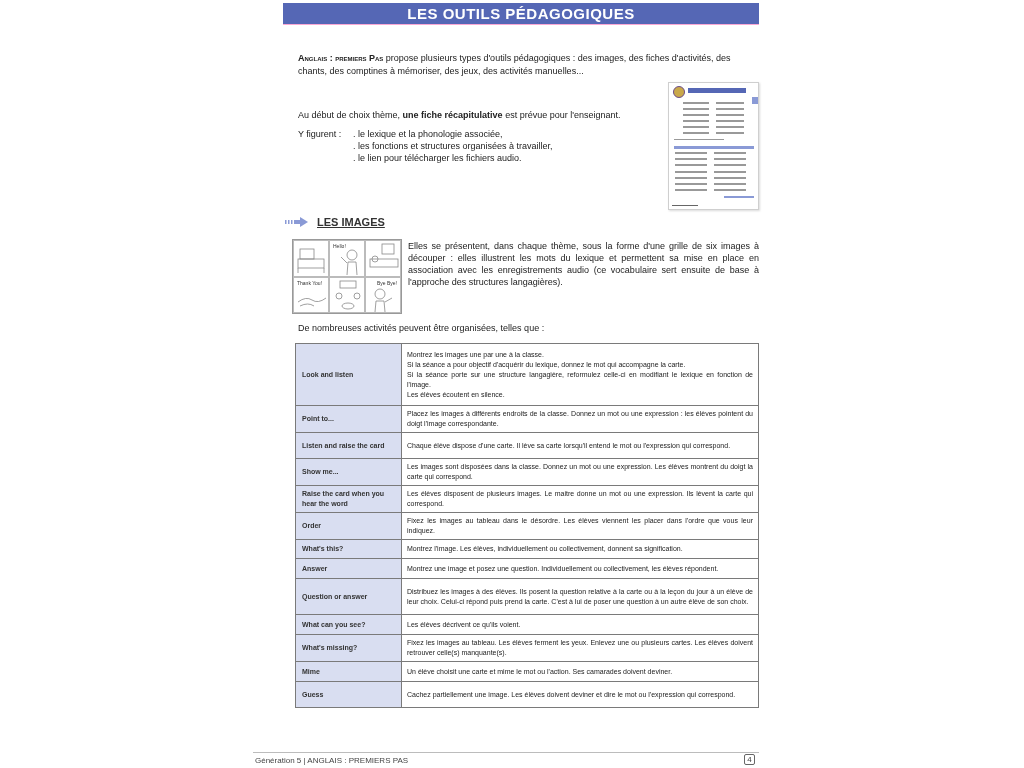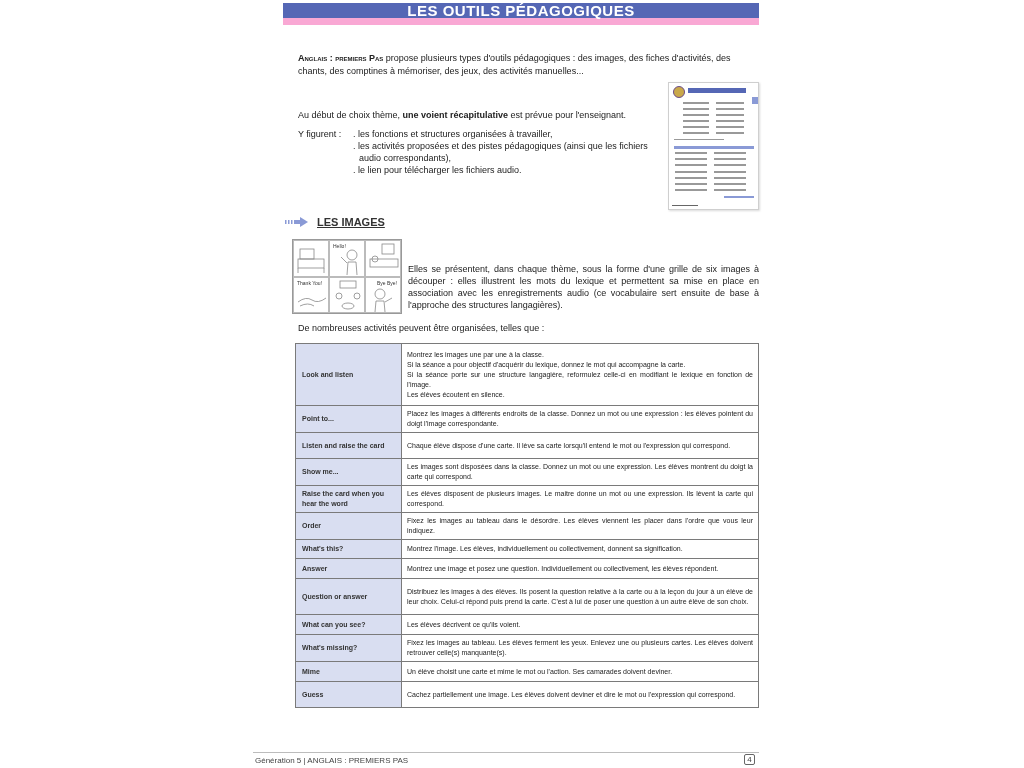--- a/index.html
+++ b/index.html
@@ -3,21 +3,21 @@
   <meta charset="utf-8">
   <style>
     * { margin: 0; padding: 0; box-sizing: border-box; }
     html, body { width: 1024px; height: 768px; background: #ffffff; overflow: hidden; }
     body { font-family: "Liberation Sans", "DejaVu Sans", sans-serif; color: #222; position: relative; }
 
     .page { position: absolute; left: 0; top: 0; width: 1024px; height: 768px; }
 
     .title-bar {
       position: absolute; left: 283px; top: 3px; width: 476px; height: 22px;
-      background: #5567b5; border-bottom: 7px solid #f9a8d4;
+      background: #5567b5; border-bottom: 1px solid #f9a8d4;
       color: #ffffff; font-weight: bold; font-size: 15px; letter-spacing: 0.5px;
       display: flex; align-items: center; justify-content: center;
     }
 
     .intro {
       position: absolute; left: 285px; top: 52px; width: 474px;
       font-size: 9px; line-height: 13px; color: #222;
     }
     .intro .indent { padding-left: 13px; }
     .smallcaps { font-weight: bold; font-variant: small-caps; }
@@ -57,21 +57,21 @@
     .img-grid {
       position: absolute; left: 292px; top: 239px; width: 110px; height: 75px;
       display: grid; grid-template-columns: repeat(3, 1fr); grid-template-rows: repeat(2, 1fr);
       border: 1px solid #999;
     }
     .img-cell { border: 1px solid #bbb; position: relative; background: #fff; overflow: hidden; }
     .img-cell .cap { position: absolute; font-size: 5px; color: #333; top: 2px; left: 3px; }
 
     .images-text {
       position: absolute; left: 408px; top: 240px; width: 351px;
-      font-size: 9px; line-height: 12px; text-align: justify; color: #222; margin-top: 23px;
+      font-size: 9px; line-height: 12px; text-align: justify; color: #222;
     }
     .images-text .emph { font-style: italic; font-weight: bold; display: block; }
 
     .activities-intro {
       position: absolute; left: 298px; top: 323px; font-size: 9px; color: #222;
     }
 
     table.acts {
       position: absolute; left: 295px; top: 343px; width: 464px;
       border-collapse: collapse; font-size: 7px; line-height: 10px;
@@ -97,27 +97,27 @@
 
   <div class="title-bar">LES OUTILS PÉDAGOGIQUES</div>
 
   <div class="intro">
     <div class="indent">
       <span class="smallcaps">Anglais : premiers Pas</span><span> propose plusieurs types d'outils pédagogiques  : des images, des fiches d'activités, des chants, des comptines à mémoriser, des jeux, des activités manuelles...</span>
     </div>
   </div>
 
   <div class="recap">
-    <span>Au début de choix thème, </span><b>une voient récapitulative</b><span> est prévue pour l'enseignant.</span>
+    <span>Au début de choix thème, </span><b>une fiche récapitulative</b><span> est prévue pour l'enseignant.</span>
   </div>
 
   <div class="figurent">Y figurent :</div>
   <ul class="bullets">
+    <li>. le lexique et la phonologie associée,</li>
     <li>. les fonctions et structures organisées à travailler,</li>
-    <li>. les activités proposées et des pistes pédagogiques (ainsi que les fichiers audio correspondants),</li>
     <li>. le lien pour télécharger les fichiers audio.</li>
   </ul>
 
   <div class="thumb">
     <div class="t-logo"></div>
     <div class="t-head"></div>
     <div class="t-num"></div>
     <div class="t-row" style="left:14px;top:19px;width:26px;"></div>
     <div class="t-row" style="left:47px;top:19px;width:28px;"></div>
     <div class="t-row" style="left:14px;top:25px;width:26px;"></div>

